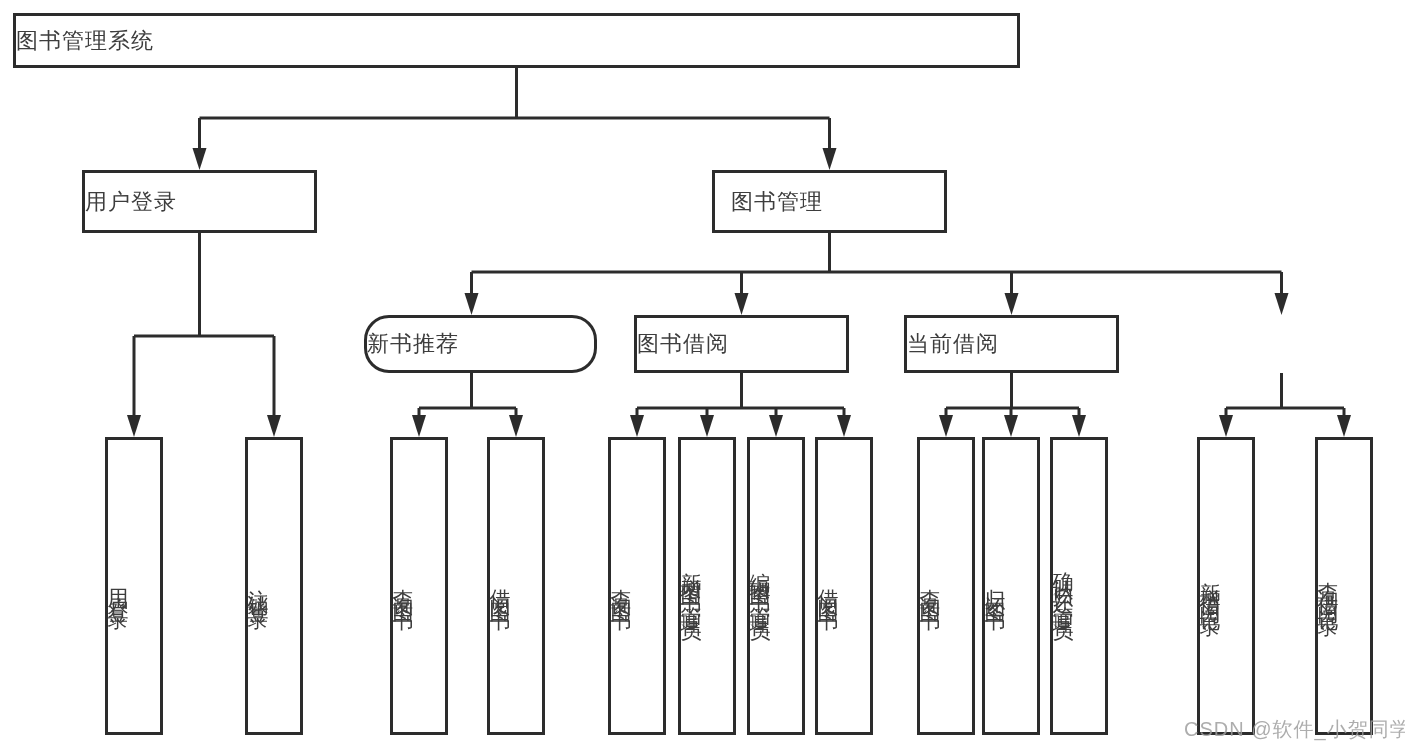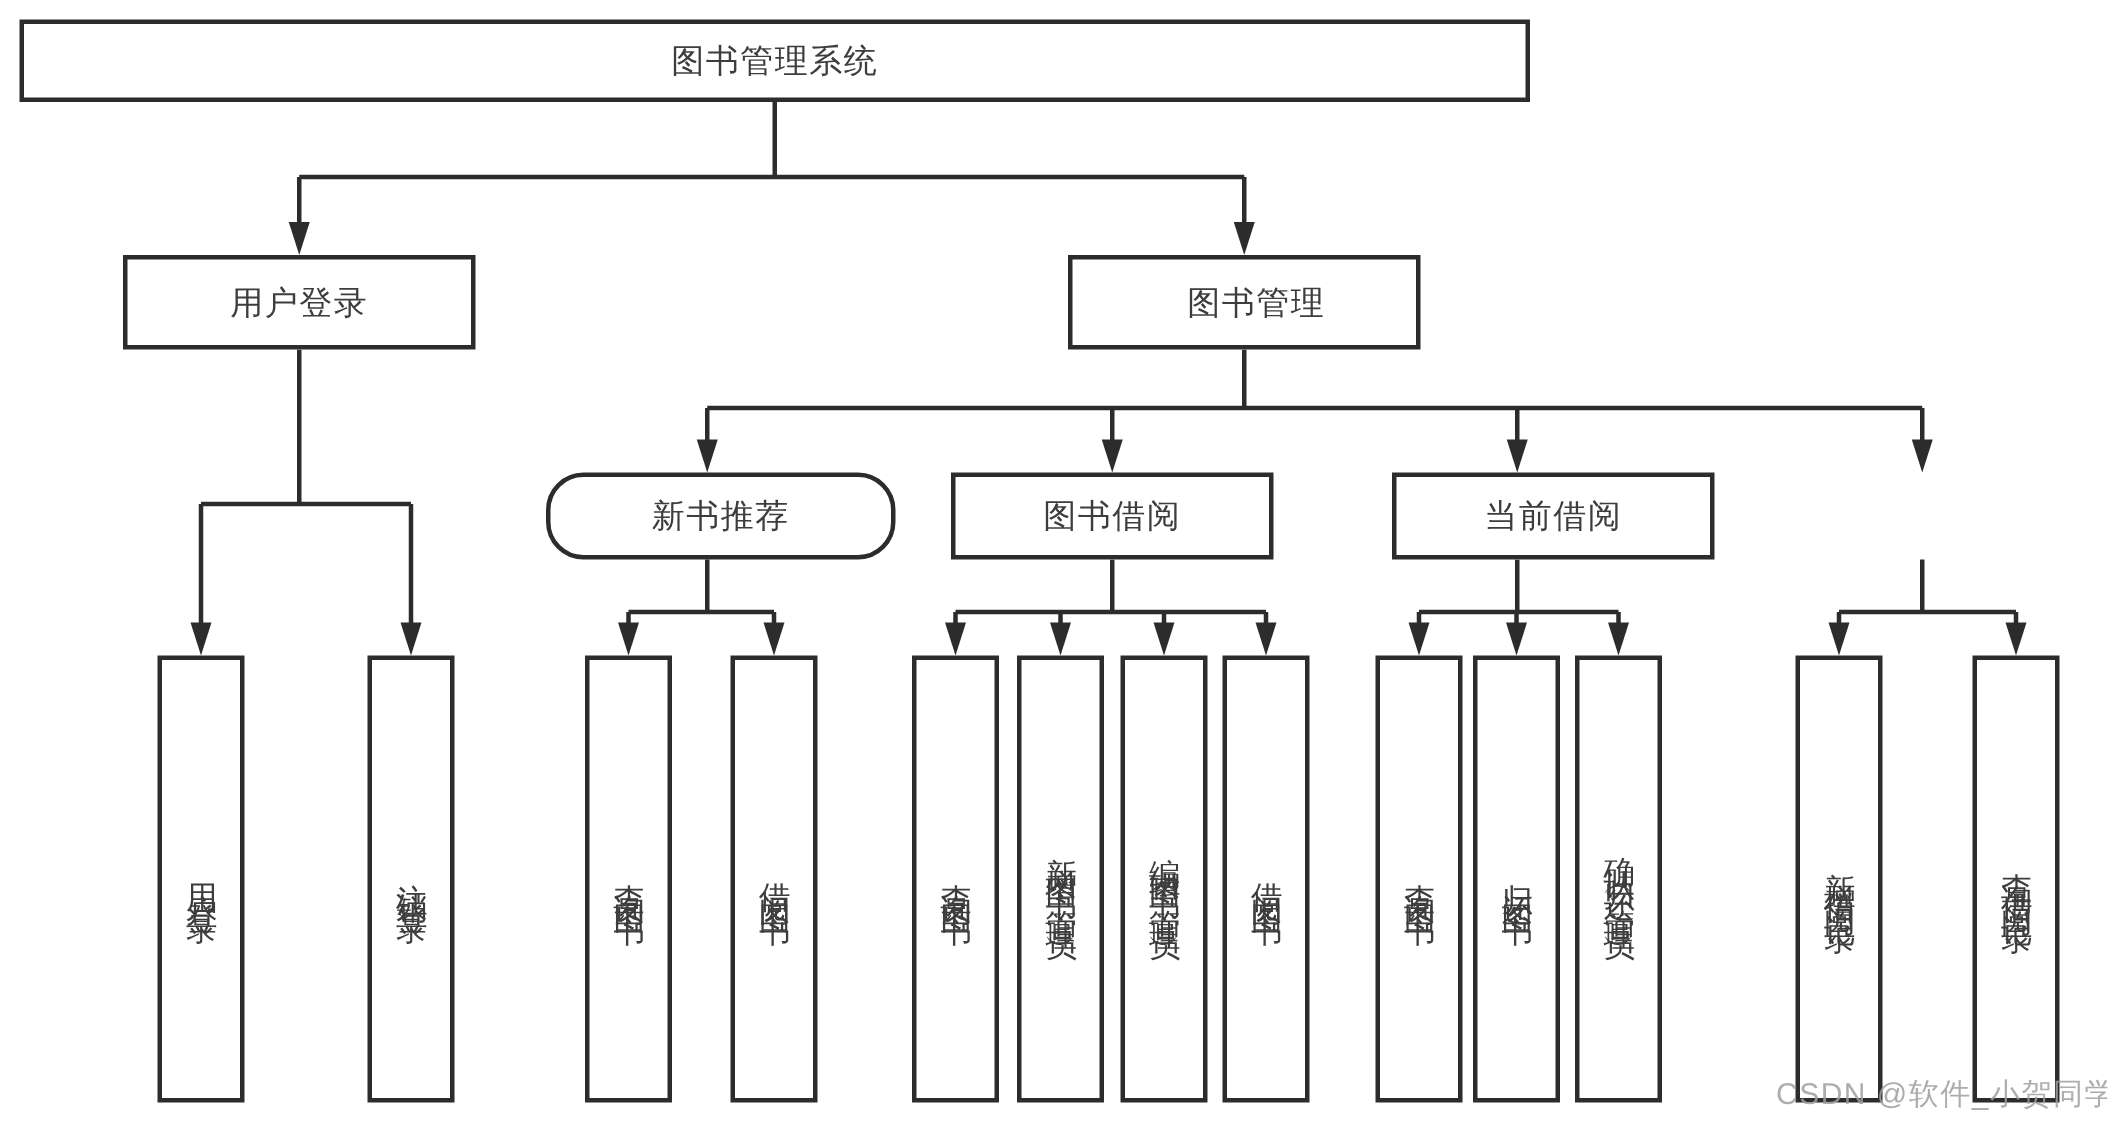--- a/index.html
+++ b/index.html
@@ -22,21 +22,20 @@
     width: 1405px;
     height: 747px;
   }
   .box {
     position: absolute;
     box-sizing: border-box;
     border: 3px solid #2c2c2c;
     background: #ffffff;
     display: flex;
     align-items: center;
-    justify-content: center;
     color: #3d3d3d;
   }
   .hlabel {
     font-size: 22px;
     letter-spacing: 1px;
     white-space: nowrap;
   }
   .vlabel {
     writing-mode: vertical-rl;
     text-orientation: mixed;
@@ -111,21 +110,21 @@
   <div class="box" style="left:712px; top:170px; width:235px; height:63px;padding-left:16px;">
     <span class="hlabel">图书管理</span>
   </div>
 
   <div class="box" style="left:364px; top:315px; width:233px; height:58px;border-radius:25px;">
     <span class="hlabel">新书推荐</span>
   </div>
   <div class="box" style="left:634px; top:315px; width:215px; height:58px;">
     <span class="hlabel">图书借阅</span>
   </div>
-  <div class="box" style="left:904px; top:315px; width:215px; height:58px;margin-left:24px;">
+  <div class="box" style="left:904px; top:315px; width:215px; height:58px;">
     <span class="hlabel">当前借阅</span>
   </div>
 
   <div class="box" style="left:105px; top:437px; width:58px; height:298px;">
     <span class="vlabel">用户登录</span>
   </div>
   <div class="box" style="left:245px; top:437px; width:58px; height:298px;">
     <span class="vlabel">注销登录</span>
   </div>
 

